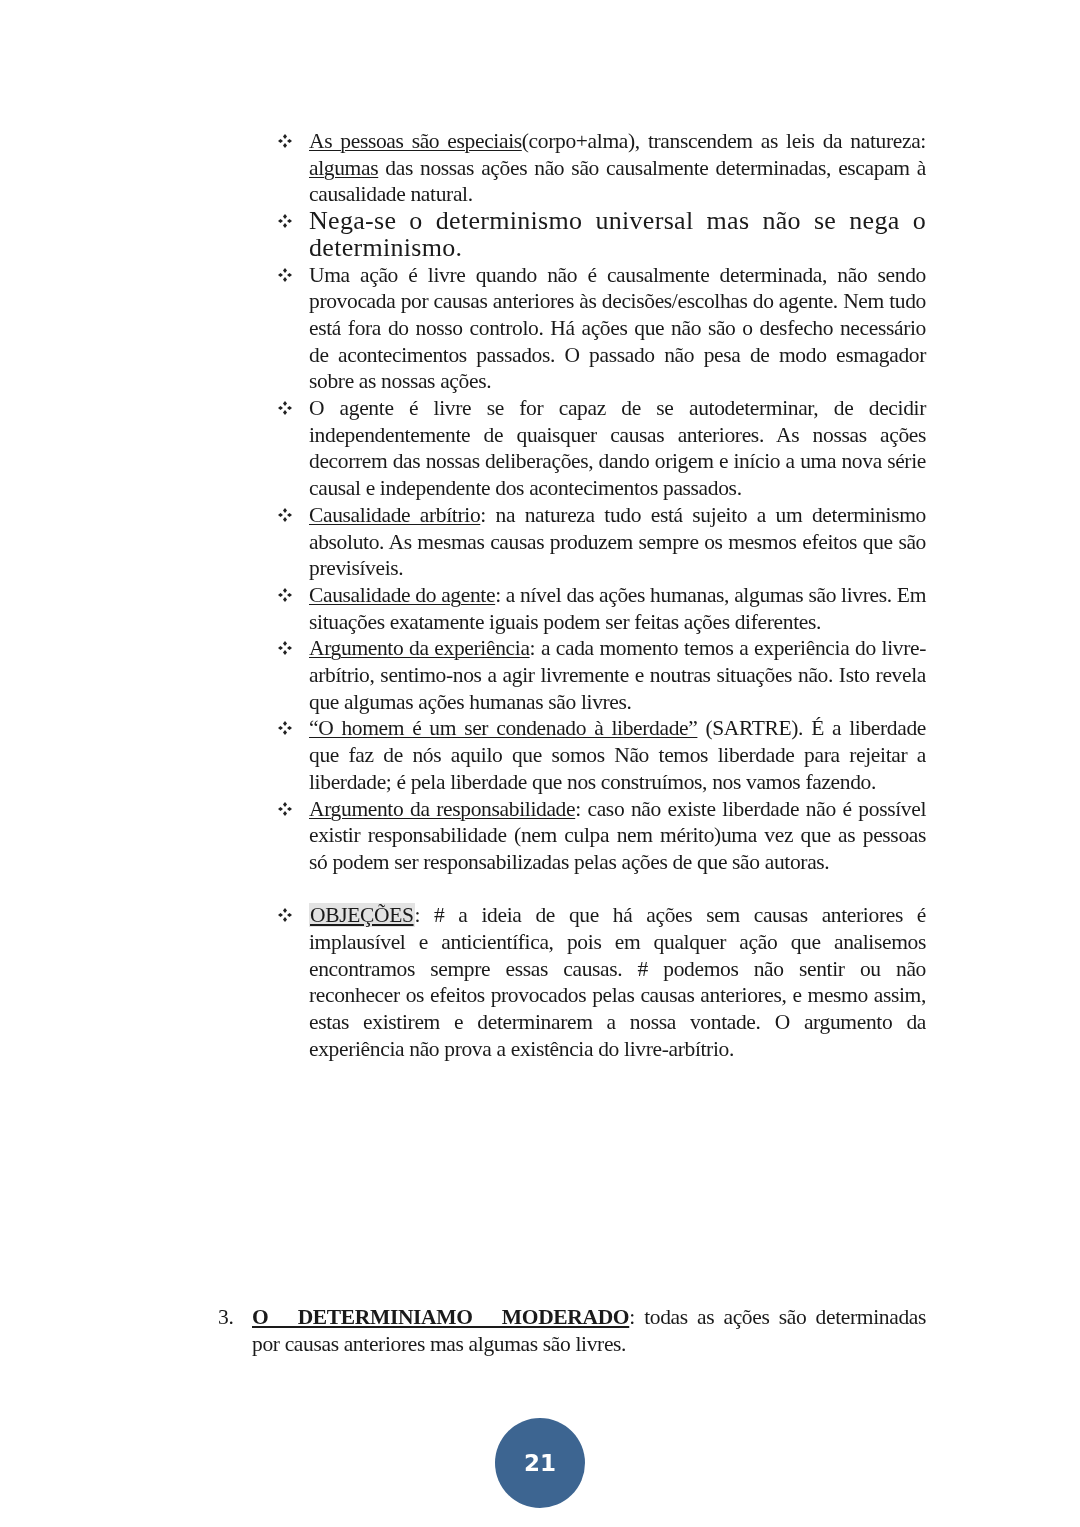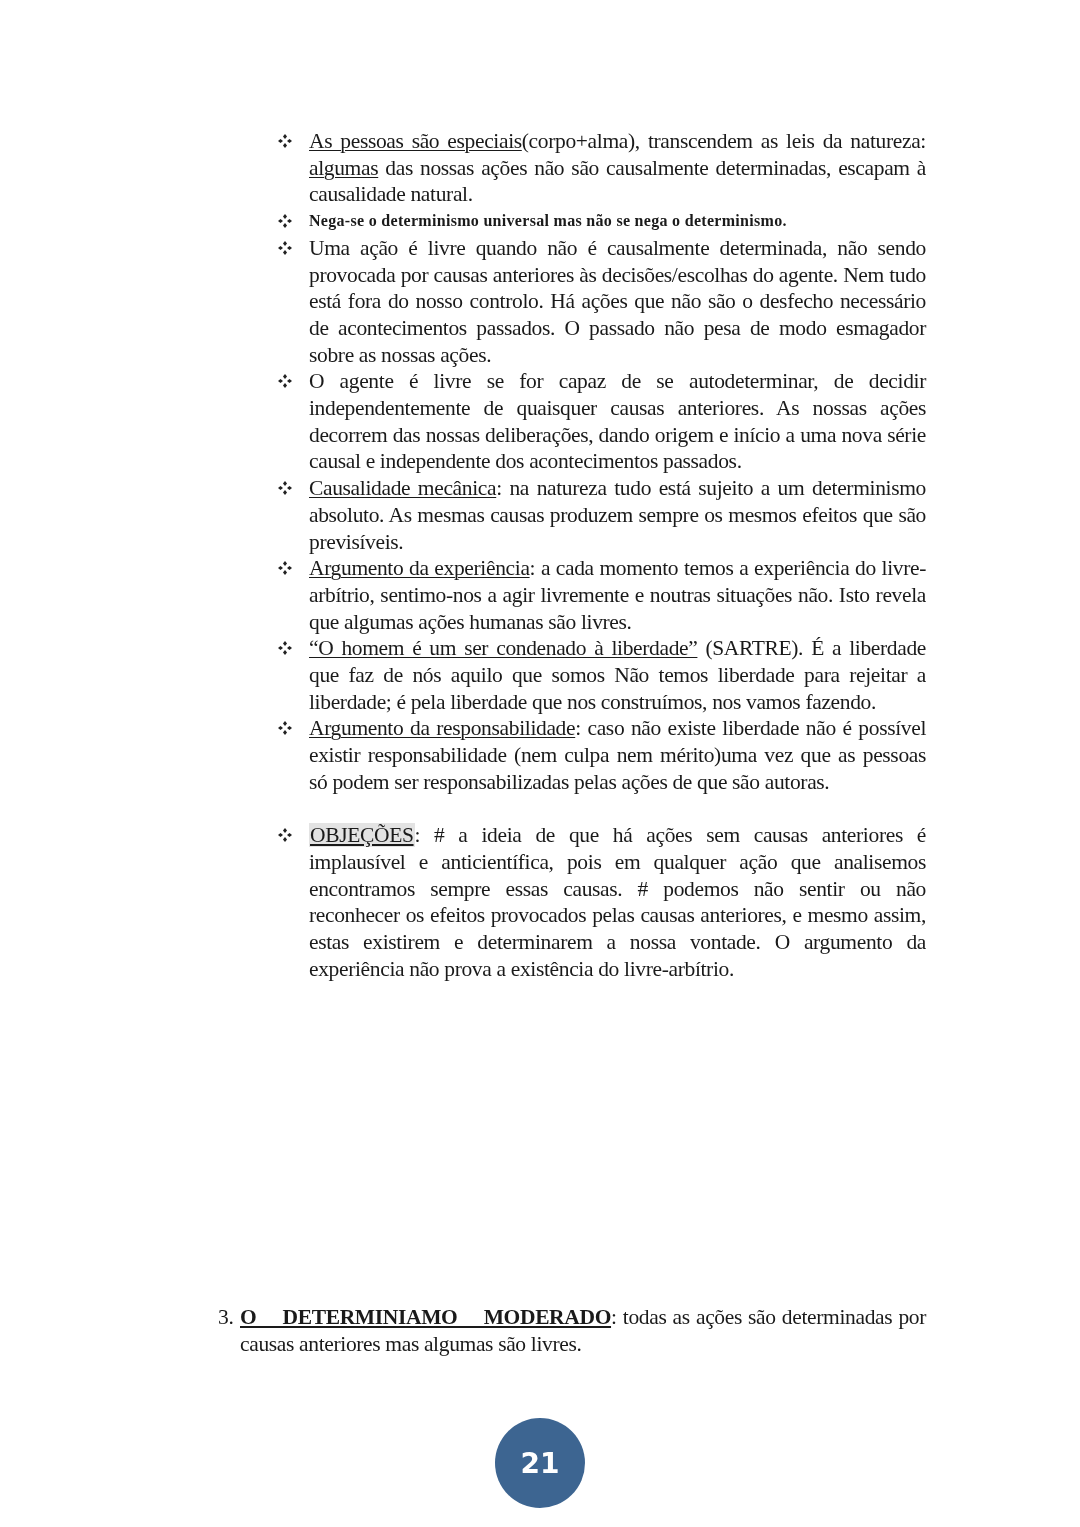--- a/index.html
+++ b/index.html
@@ -35,22 +35,22 @@
       position: relative;
       padding-left: 33px;
       font-size: 20.5px;
       line-height: 26.7px;
       text-align: justify;
       letter-spacing: -0.35px;
       font-family: "Liberation Serif", "DejaVu Serif", serif;
       font-size: 21.5px;
     }
     .bullet-item.bold-item {
-      font-weight: bold;
-      font-size: 16px;
+      font-weight: normal;
+      font-size: 26px;
       letter-spacing: 0.3px;
     }
     .bullet-item.gap-before {
       margin-top: 26.7px;
     }
     .bullet-icon {
       position: absolute;
       left: 0;
       top: 4px;
       width: 18px;
@@ -76,21 +76,21 @@
       font-size: 21.5px;
       line-height: 26.7px;
       letter-spacing: -0.35px;
     }
     .numbered .num {
       position: absolute;
       left: 0;
       top: 0;
     }
     .numbered .body {
-      margin-left: 22px;
+      margin-left: 34px;
       text-align: justify;
       text-align-last: left;
     }
     .numbered .title {
       font-weight: bold;
       text-decoration: underline;
       word-spacing: 20px;
     }
     .page-badge {
       position: absolute;
@@ -101,21 +101,21 @@
       border-radius: 50%;
       background: #3d6591;
       display: flex;
       align-items: center;
       justify-content: center;
     }
     .page-number {
       color: #ffffff;
       font-family: "DejaVu Sans", "Liberation Sans", sans-serif;
       font-weight: bold;
-      font-size: 28px;
+      font-size: 23px;
     }
   </style>
 </head>
 <body>
 
 <div class="page">
 
   <ul class="bullet-list">
 
     <li class="bullet-item">
@@ -169,23 +169,34 @@
 
     <li class="bullet-item">
       <svg class="bullet-icon" viewBox="0 0 18 18">
           <g fill="#222">
             <path d="M9 2 L11 4.5 L9 7 L7 4.5Z"></path>
             <path d="M9 11 L11 13.5 L9 16 L7 13.5Z"></path>
             <path d="M2 9 L4.5 7 L7 9 L4.5 11Z"></path>
             <path d="M11 9 L13.5 7 L16 9 L13.5 11Z"></path>
           </g>
         </svg>
-      <span class="u">Causalidade mecânica</span><span>: na natureza tudo está sujeito a um determinismo absoluto. As mesmas causas produzem sempre os mesmos efeitos que são previsíveis.</span>
-    </li>
-
+      <span class="u">Causalidade arbítrio</span><span>: na natureza tudo está sujeito a um determinismo absoluto. As mesmas causas produzem sempre os mesmos efeitos que são previsíveis.</span>
+    </li>
+
+    <li class="bullet-item">
+      <svg class="bullet-icon" viewBox="0 0 18 18">
+          <g fill="#222">
+            <path d="M9 2 L11 4.5 L9 7 L7 4.5Z"></path>
+            <path d="M9 11 L11 13.5 L9 16 L7 13.5Z"></path>
+            <path d="M2 9 L4.5 7 L7 9 L4.5 11Z"></path>
+            <path d="M11 9 L13.5 7 L16 9 L13.5 11Z"></path>
+          </g>
+        </svg>
+      <span class="u">Causalidade do agente</span><span>: a nível das ações humanas, algumas são livres. Em situações exatamente iguais podem ser feitas ações diferentes.</span>
+    </li>
 
     <li class="bullet-item">
       <svg class="bullet-icon" viewBox="0 0 18 18">
           <g fill="#222">
             <path d="M9 2 L11 4.5 L9 7 L7 4.5Z"></path>
             <path d="M9 11 L11 13.5 L9 16 L7 13.5Z"></path>
             <path d="M2 9 L4.5 7 L7 9 L4.5 11Z"></path>
             <path d="M11 9 L13.5 7 L16 9 L13.5 11Z"></path>
           </g>
         </svg>

